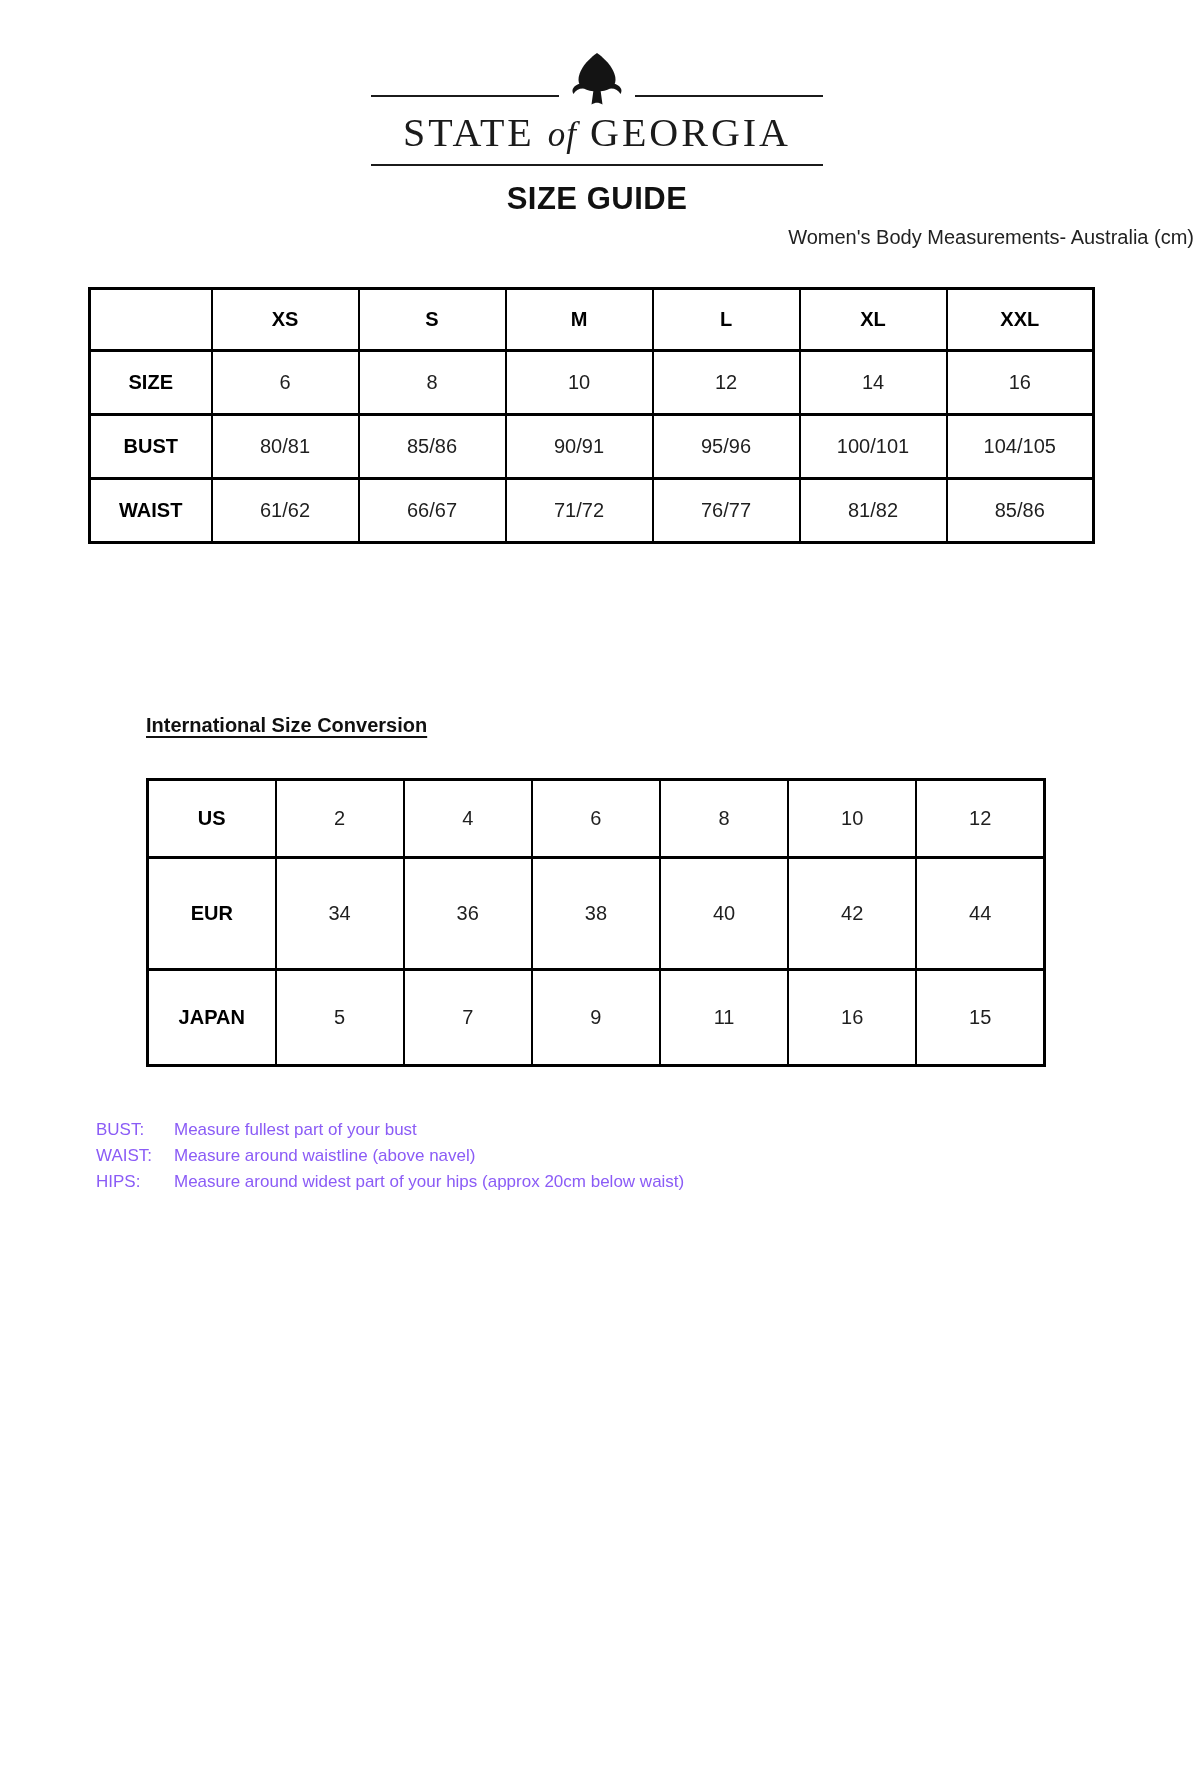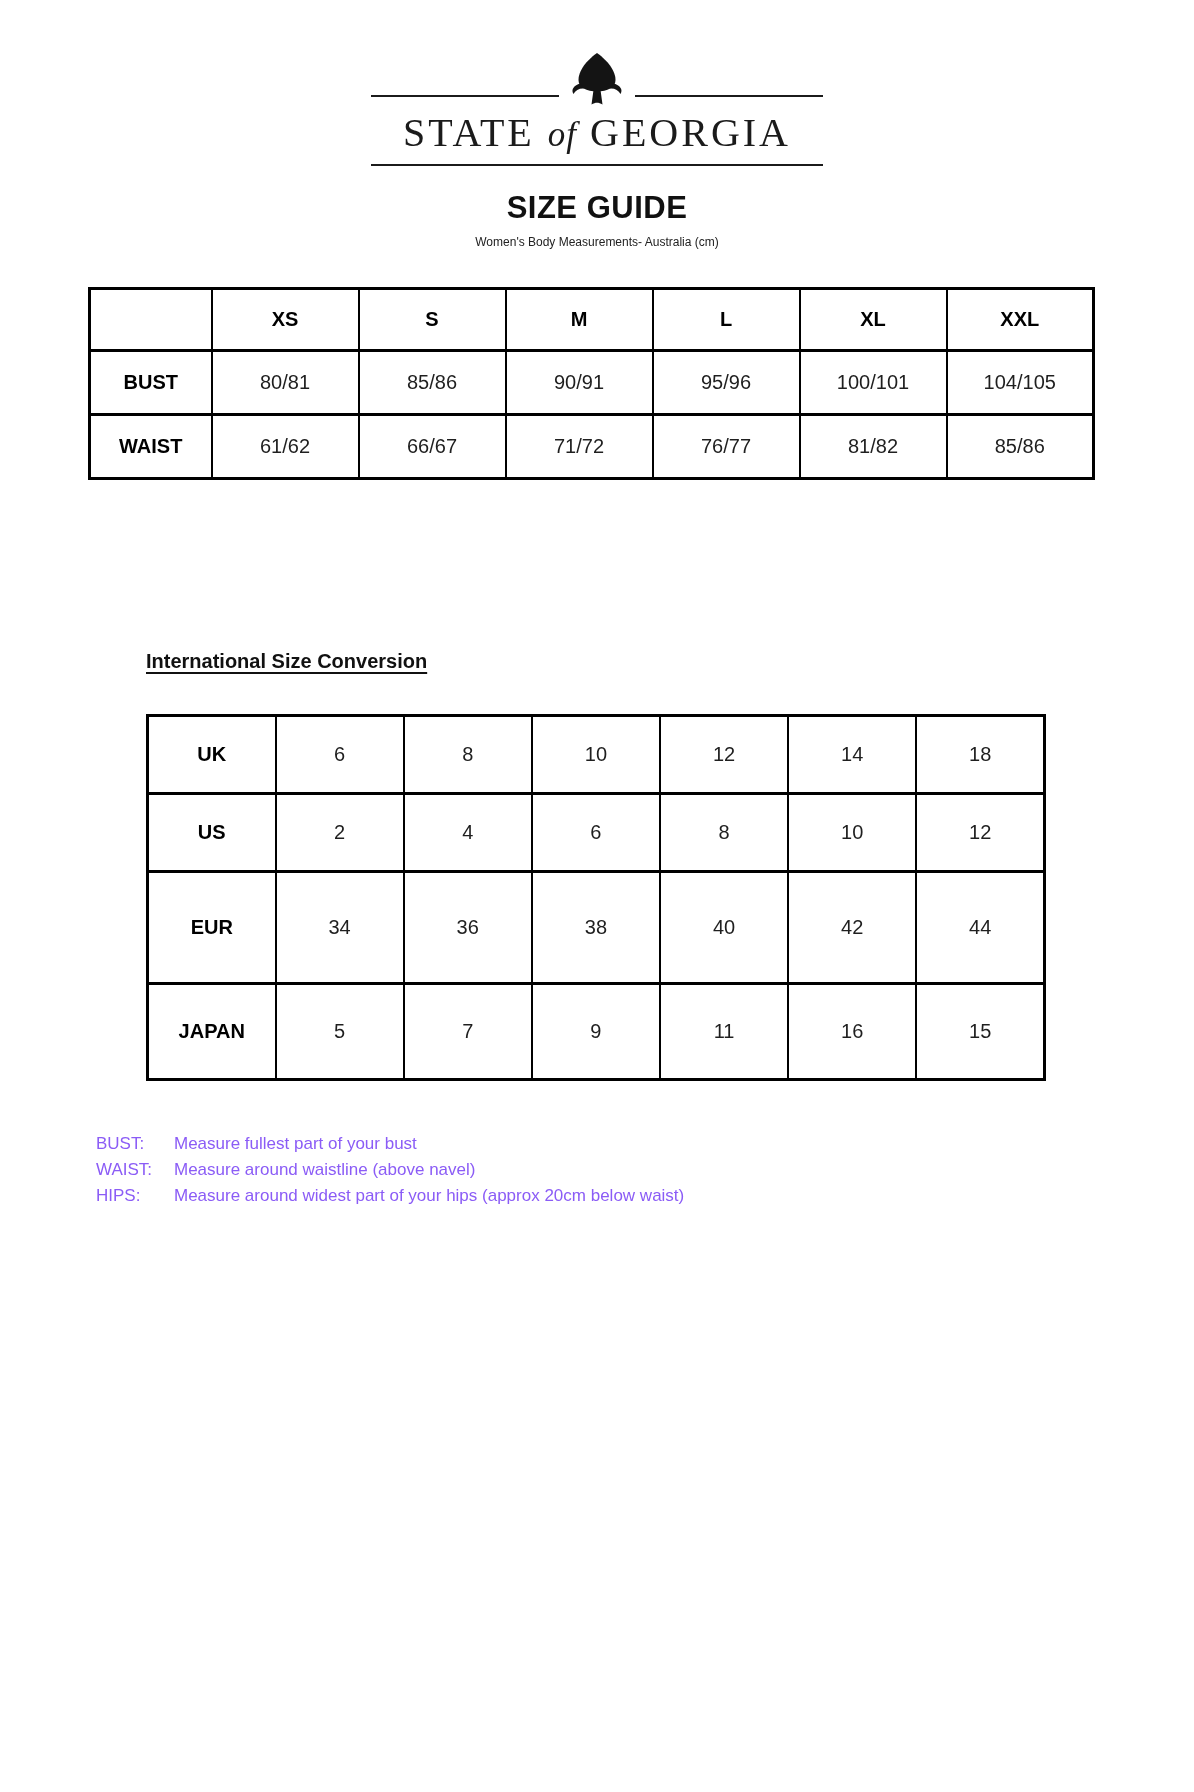--- a/index.html
+++ b/index.html
@@ -16,23 +16,23 @@
   .tree { width:60px; height:55px; margin:0 8px; flex:none; fill:#141414; }
   .brand-name {
     text-align:center; font-family:"Liberation Serif","DejaVu Serif",serif;
     font-size:40px; letter-spacing:3px; color:#1b1b1b; margin-top:2px; white-space:nowrap;
   }
   .brand-name .of { font-style:italic; font-size:35px; letter-spacing:1px; }
   .brand-underline { height:2px; background:#1b1b1b; margin-top:8px; }
 
   .page-title {
     text-align:center; font-size:31px; font-weight:bold; color:#111111;
-    letter-spacing:0.5px; margin-top:24px;
+    letter-spacing:0.5px; margin-top:15px;
   }
-  .page-subtitle { text-align:center; font-size:12px; color:#222222; margin-top:9px; }
+  .page-subtitle { text-align:right; font-size:20px; color:#222222; margin-top:9px; }
 
   
   table { border-collapse:collapse; table-layout:fixed; }
   td {
     border:2px solid #000000; border-top-width:3px; border-bottom-width:3px;
     text-align:center; vertical-align:middle; font-size:20px; color:#1f1f1f; padding:0;
   }
   .hd, .lbl { font-weight:bold; color:#000000; }
   .lbl { display:inline-block; max-width:82px; line-height:1.35; }
 
@@ -98,20 +98,29 @@
       <tr class="r-head">
         <td class="hd"></td>
         <td class="hd">XS</td>
         <td class="hd">S</td>
         <td class="hd">M</td>
         <td class="hd">L</td>
         <td class="hd">XL</td>
         <td class="hd">XXL</td>
       </tr>
       <tr class="r-std">
+        <td><span class="lbl">SIZE</span></td>
+        <td>6</td>
+        <td>8</td>
+        <td>10</td>
+        <td>12</td>
+        <td>14</td>
+        <td>16</td>
+      </tr>
+      <tr class="r-std">
         <td><span class="lbl">BUST</span></td>
         <td>80/81</td>
         <td>85/86</td>
         <td>90/91</td>
         <td>95/96</td>
         <td>100/101</td>
         <td>104/105</td>
       </tr>
       <tr class="r-std">
         <td><span class="lbl">WAIST</span></td>
@@ -131,29 +140,20 @@
     <colgroup>
         <col class="c0">
         <col>
         <col>
         <col>
         <col>
         <col>
         <col>
       </colgroup>
     <tbody>
-      <tr class="r-b">
-        <td><span class="lbl">UK</span></td>
-        <td>6</td>
-        <td>8</td>
-        <td>10</td>
-        <td>12</td>
-        <td>14</td>
-        <td>18</td>
-      </tr>
       <tr class="r-b">
         <td><span class="lbl">US</span></td>
         <td>2</td>
         <td>4</td>
         <td>6</td>
         <td>8</td>
         <td>10</td>
         <td>12</td>
       </tr>
       <tr class="r-d">

